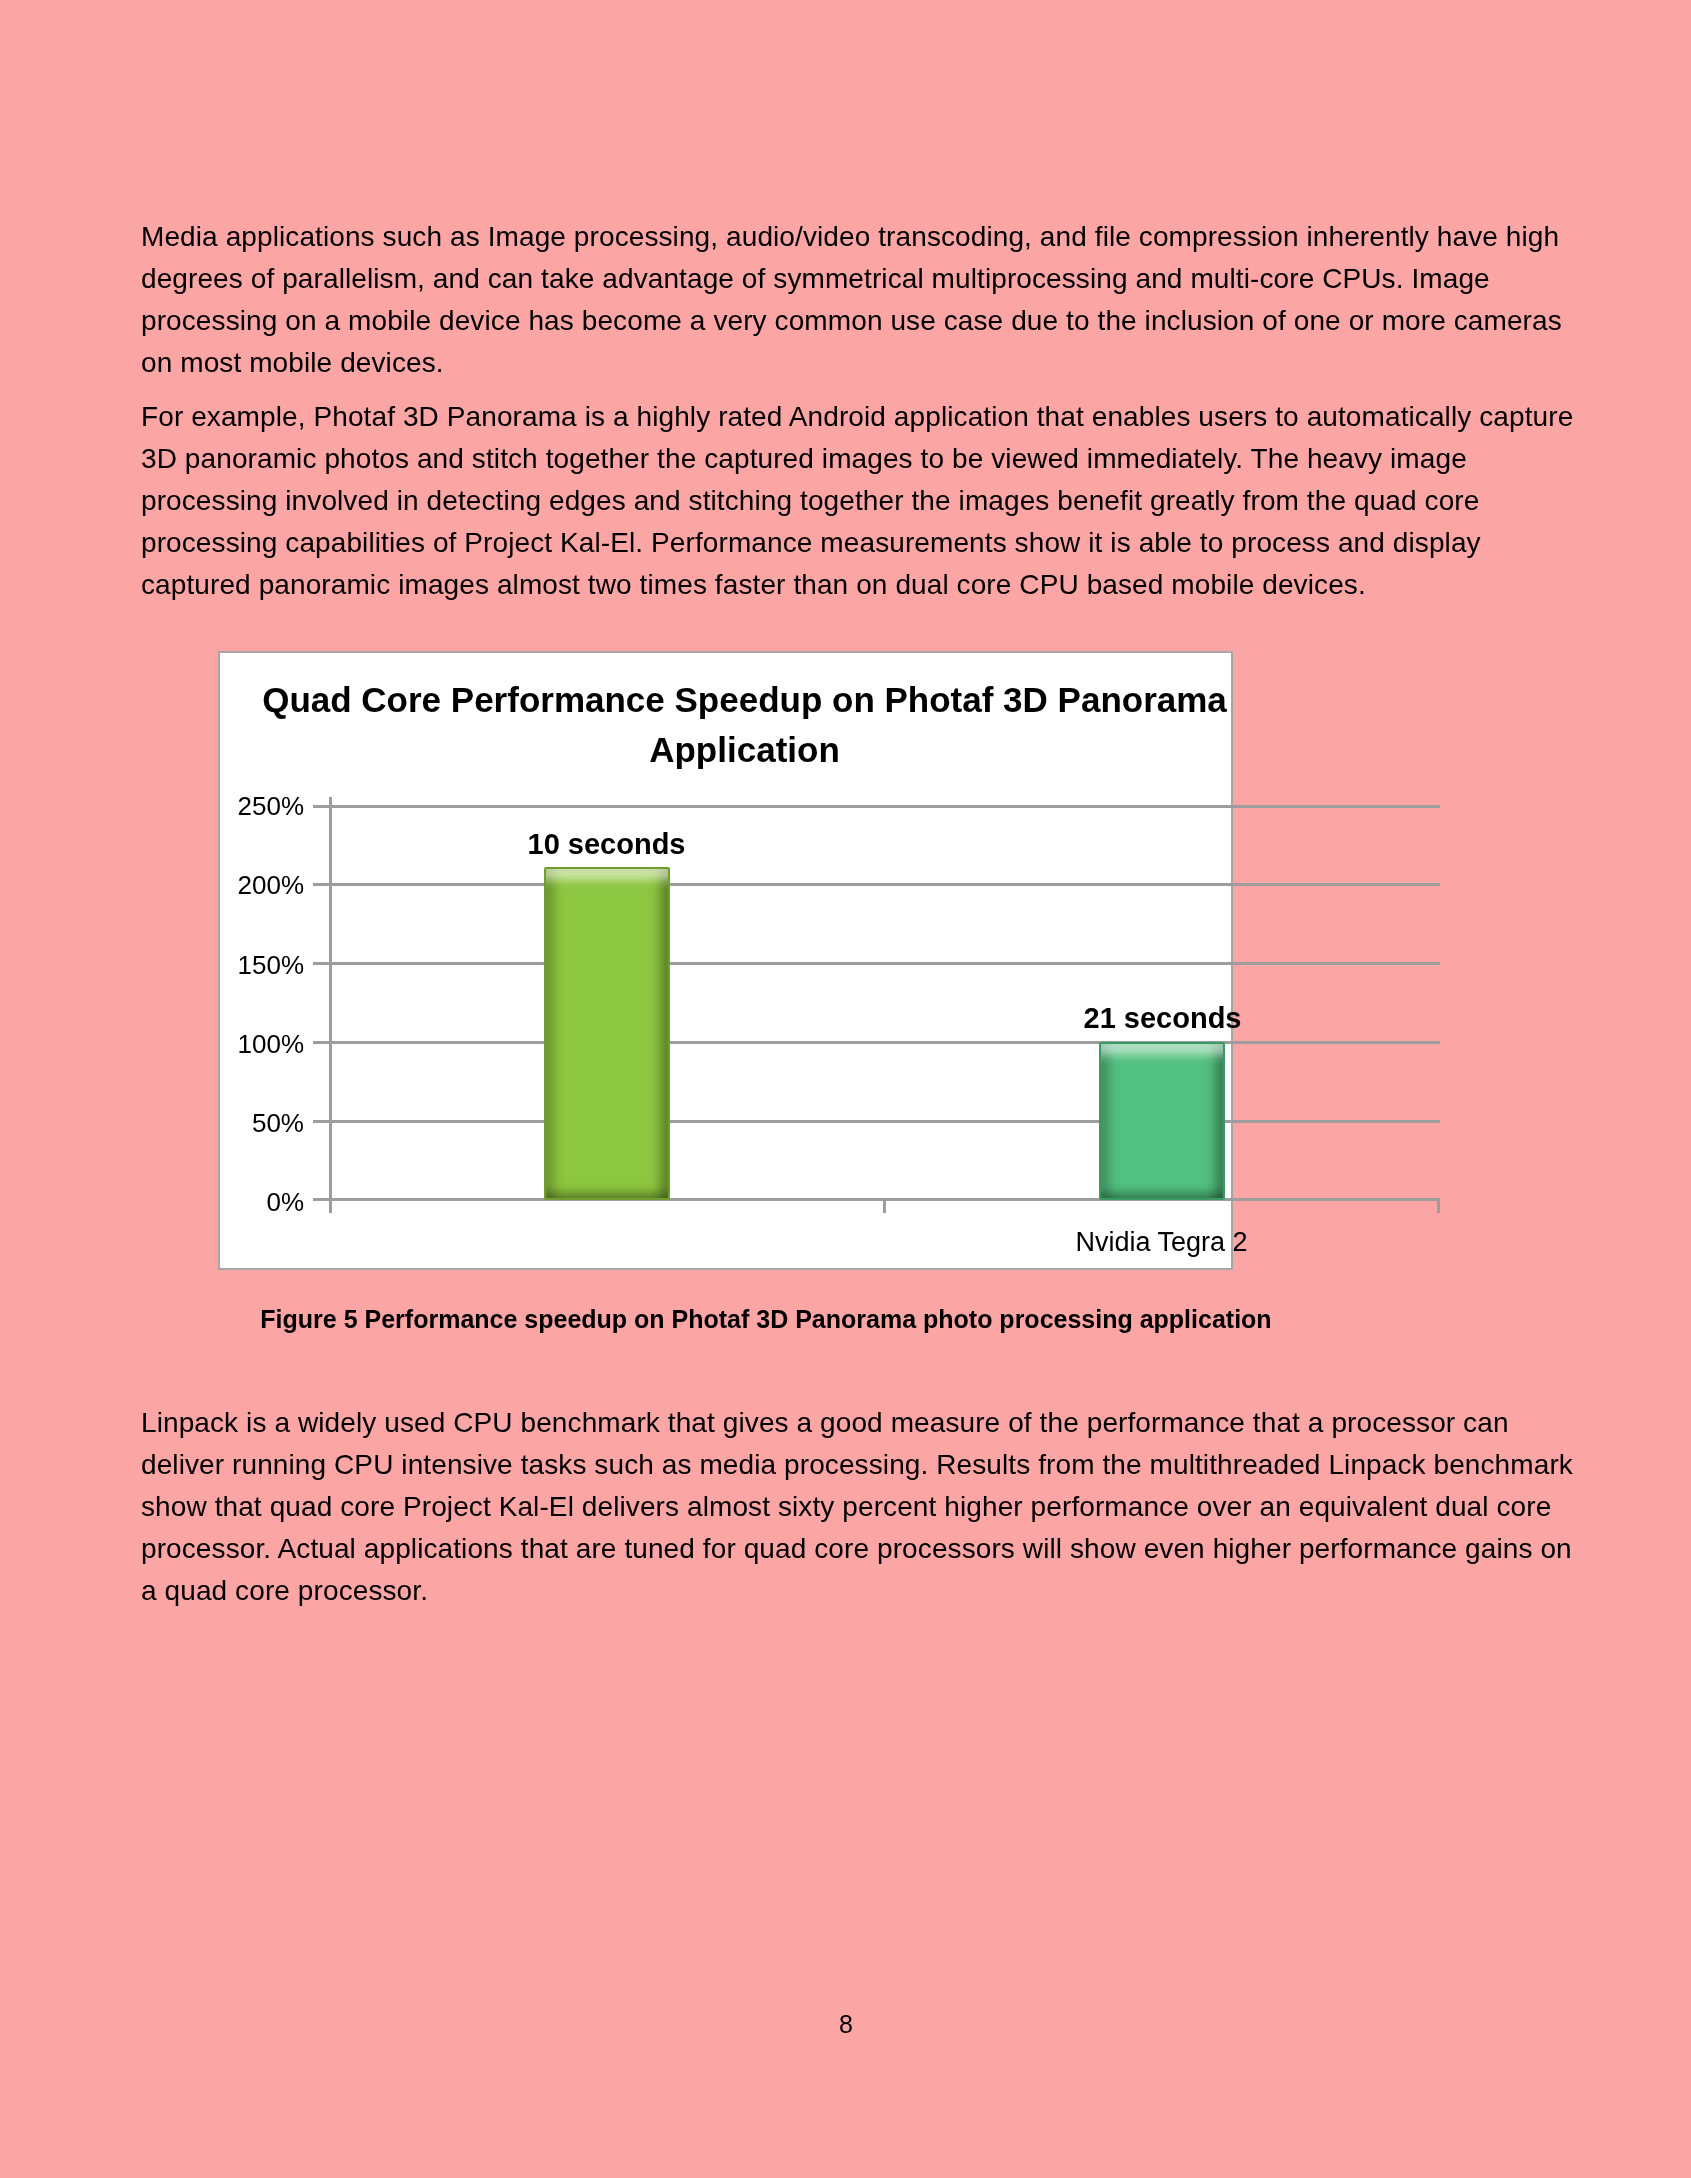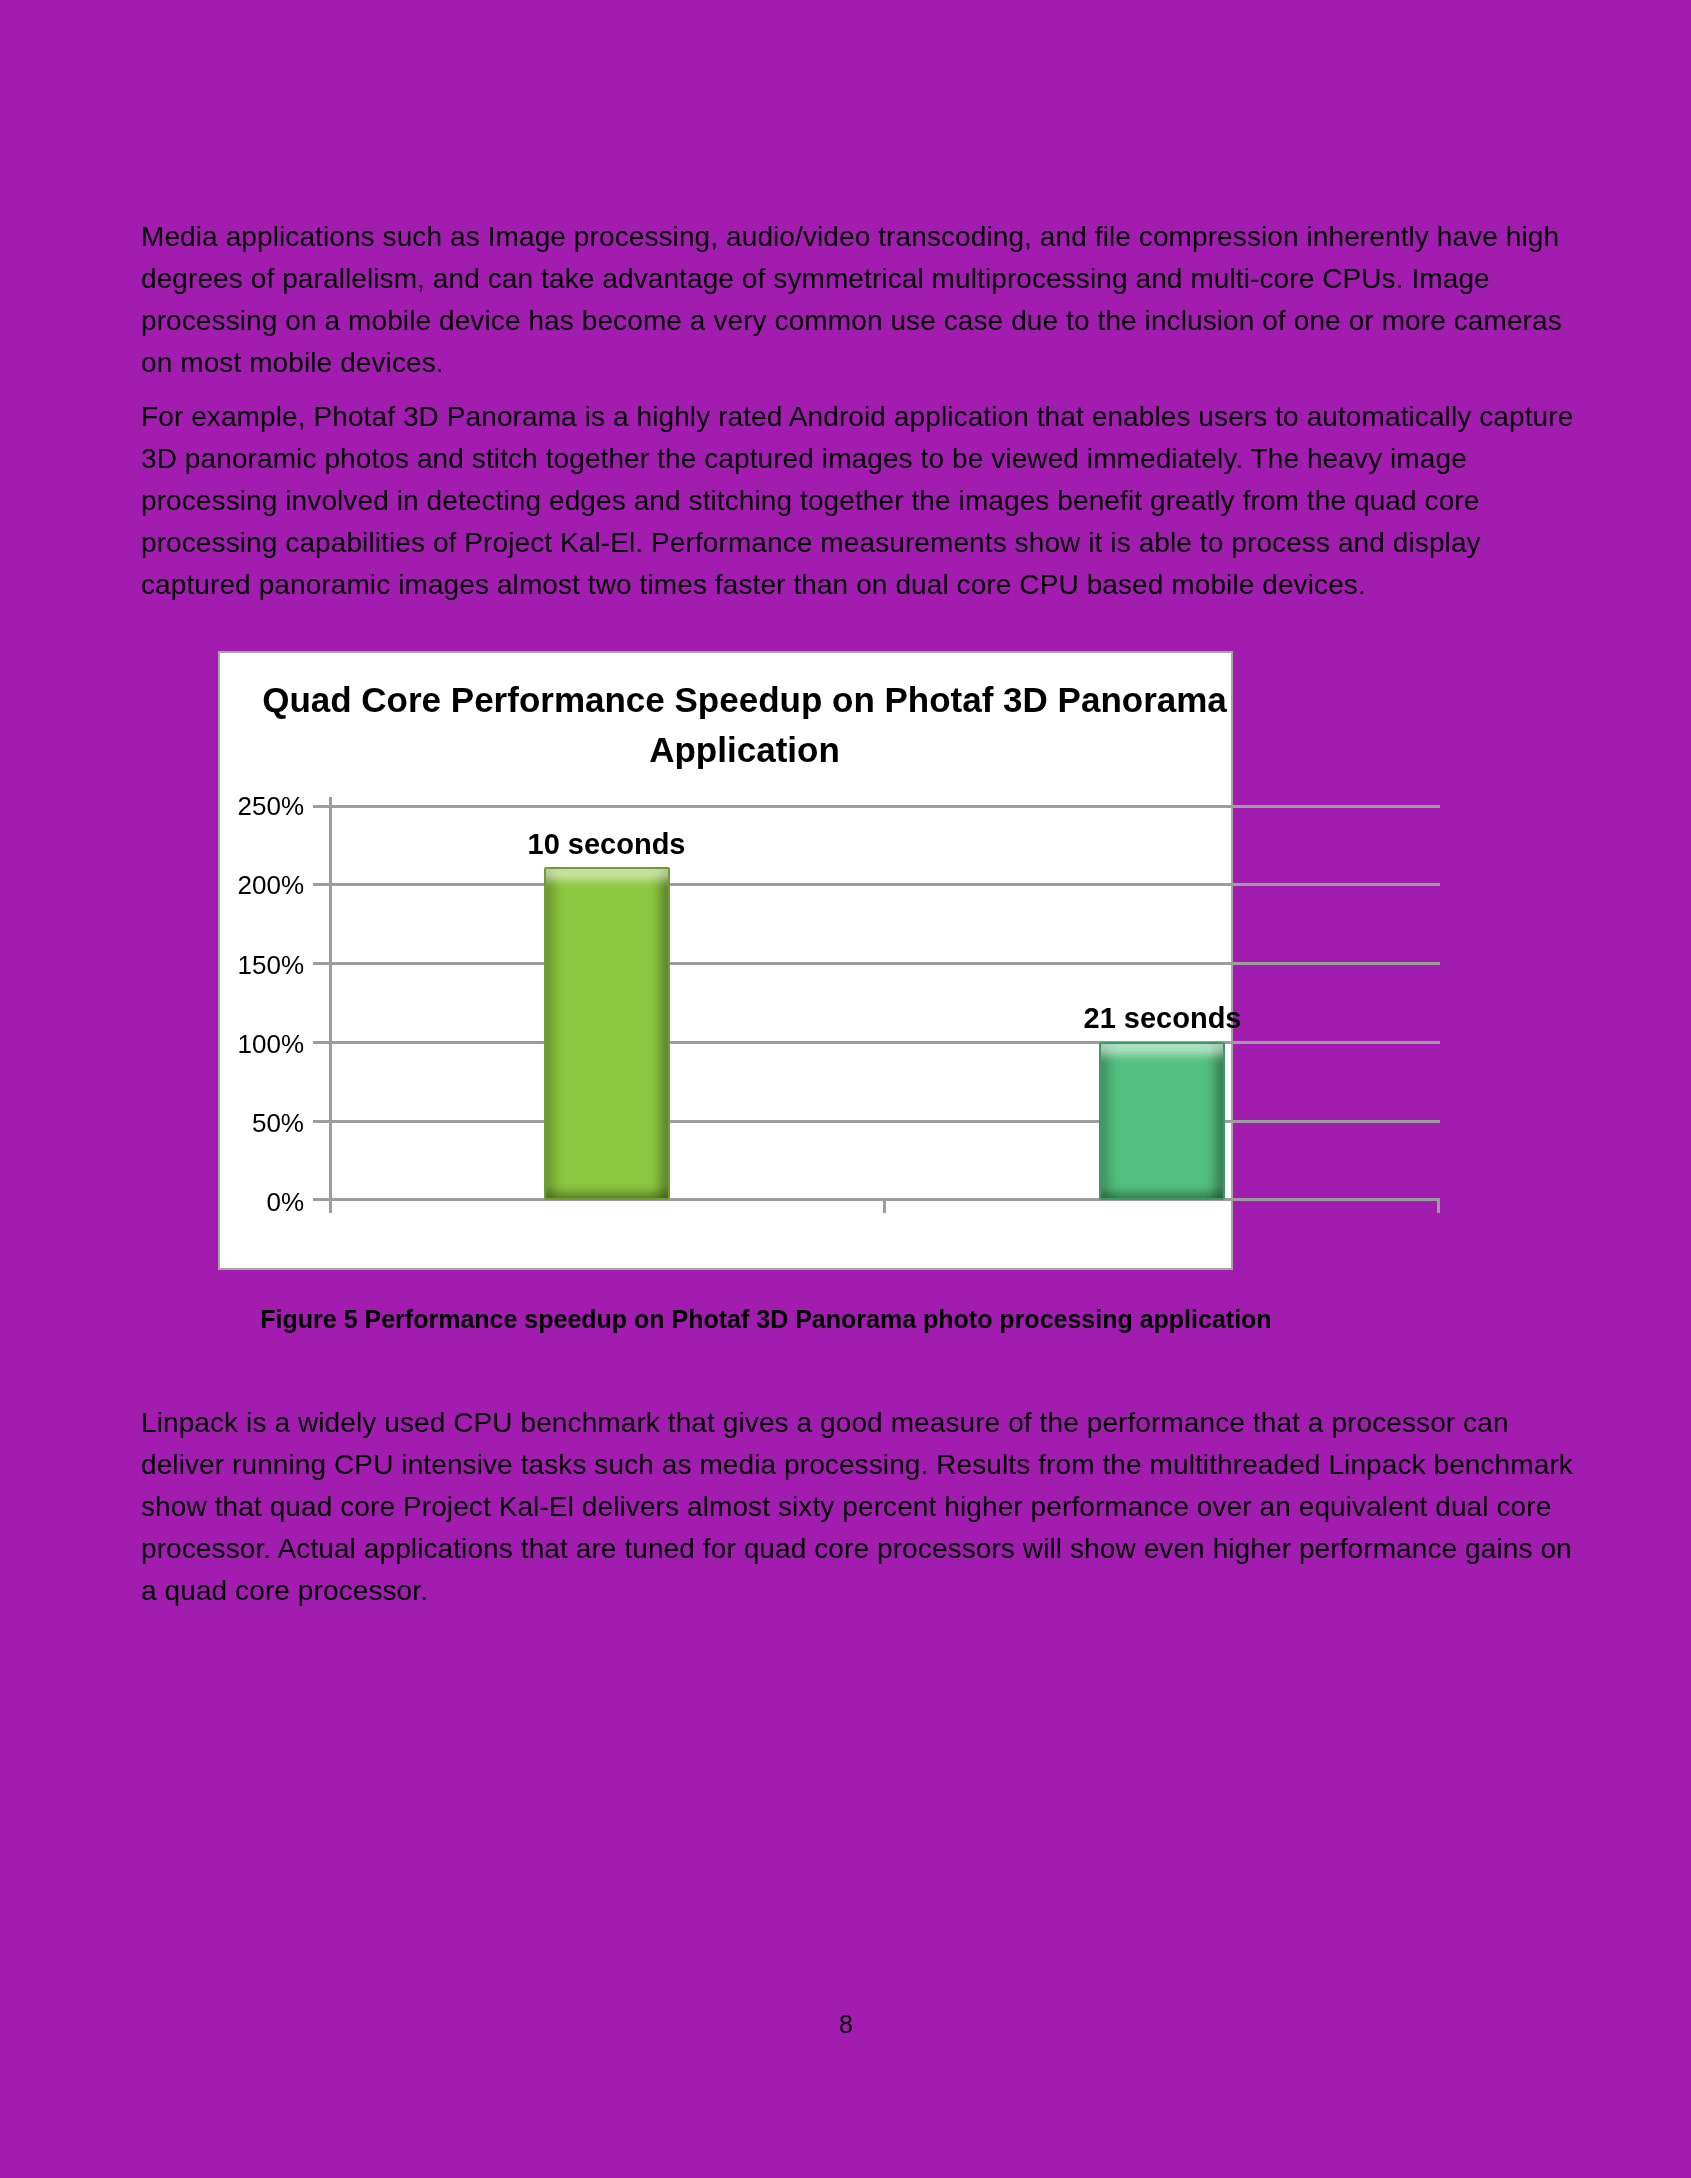--- a/index.html
+++ b/index.html
@@ -6,21 +6,21 @@
   body {
     width: 1692px; height: 2178px;
     background: #ffffff;
     font-family: "Liberation Sans", sans-serif;
     color: #000000;
     position: relative;
   }
   .page {
     position: absolute; left: 0; top: 0;
     width: 1692px; height: 2178px;
-    background: #a21caf; overflow: hidden;
+    background: #fca5a5; overflow: hidden;
   }
   .para {
     position: absolute; left: 141px; width: 1438px;
     font-size: 28px; line-height: 42px;
     letter-spacing: 0.1px;
   }
   #p1 { top: 188px; }
   #p2 { top: 388px; margin-top: 8px; }
   #p3 { top: 1374px; }
 
@@ -119,20 +119,21 @@
         <div class="ytick-mark" style="top: 78px; background: rgb(157, 157, 157);"></div>
         <div class="ytick-label" style="top: 64px;">200%</div>
         <div class="gridline" style="top: 0px; background: rgb(157, 157, 157);"></div>
         <div class="ytick-mark" style="top: 0px; background: rgb(157, 157, 157);"></div>
         <div class="ytick-label" style="top: -15px;">250%</div>
         <div class="yaxis-line" style="background: rgb(157, 157, 157);"></div>
         <div class="bar" style="left: 215px; height: 333px; background: rgb(141, 198, 63); border-color: rgb(111, 157, 47);"></div>
         <div class="bar-label" style="left: 119px; top: 22px;">10 seconds</div>
         <div class="bar" style="left: 770px; height: 158px; background: rgb(82, 192, 126); border-color: rgb(58, 154, 98);"></div>
         <div class="bar-label" style="left: 675px; top: 196px;">21 seconds</div>
+        <div class="cat-label" style="left: 555px; width: 555px;">Nvidia Tegra 2</div>
         <div class="xtick-mark" style="left: 0px; background: rgb(157, 157, 157);"></div>
         <div class="xtick-mark" style="left: 554px; background: rgb(157, 157, 157);"></div>
         <div class="xtick-mark" style="left: 1108px; background: rgb(157, 157, 157);"></div>
       </div>
   </div>
 
   <div class="caption">Figure 5 Performance speedup on Photaf 3D Panorama photo processing application</div>
 
   <p class="para" id="p3">Linpack is a widely used CPU benchmark that gives a good measure of the performance that a processor can deliver running CPU intensive tasks such as media processing. Results from the multithreaded Linpack benchmark show that quad core Project Kal-El delivers almost sixty percent higher performance over an equivalent dual core processor. Actual applications that are tuned for quad core processors will show even higher performance gains on a quad core processor.</p>
 

